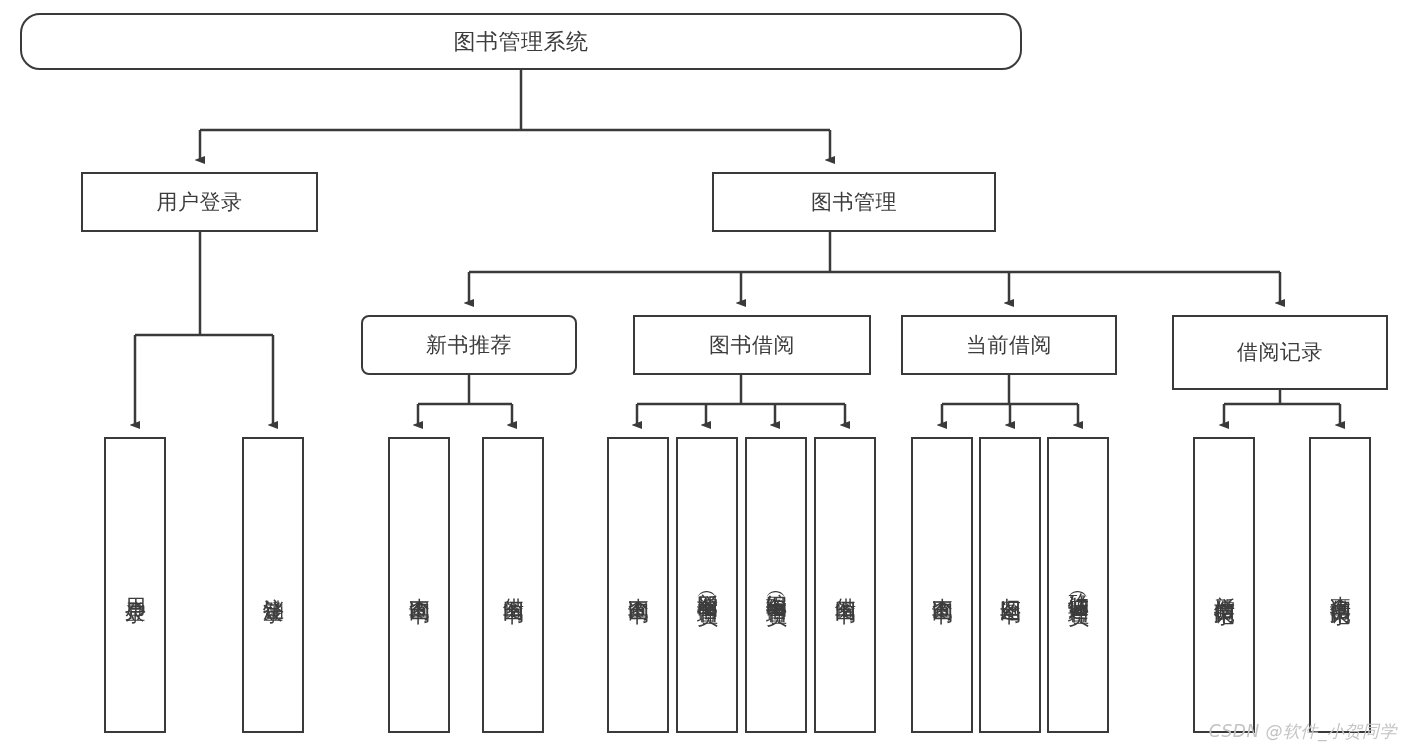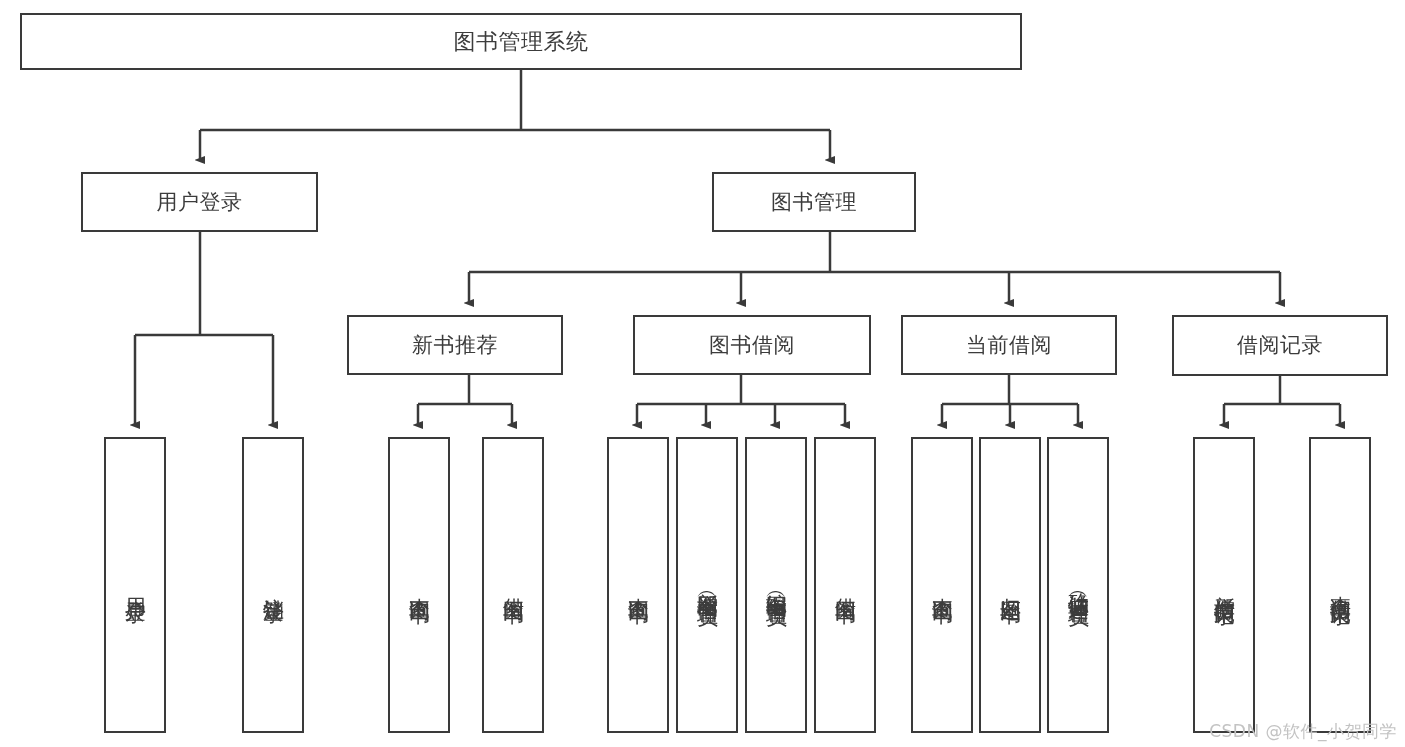--- a/index.html
+++ b/index.html
@@ -60,20 +60,21 @@
   #watermark {
     position: absolute;
     right: 8px;
     bottom: 4px;
     color: #c3c3c3;
     font-size: 17px;
     letter-spacing: 0.5px;
     z-index: 3;
     white-space: nowrap;
     user-select: none;
+    font-style: italic;
   }
 </style>
 </head>
 <body>
 
 <div id="diagram-root">
 
   <svg id="edge-layer" viewBox="0 0 1405 747" xmlns="http://www.w3.org/2000/svg">
     <defs>
       <marker id="arrowhead" markerWidth="10" markerHeight="10" refX="5" refY="5" orient="auto" markerUnits="userSpaceOnUse">
@@ -117,41 +118,41 @@
       <path d="M1010,404 L1010,425" marker-end="url(#arrowhead)"></path>
       <path d="M1078,404 L1078,425" marker-end="url(#arrowhead)"></path>
 
       <path d="M1280,375 L1280,404"></path>
       <path d="M1224,404 L1340,404"></path>
       <path d="M1224,404 L1224,425" marker-end="url(#arrowhead)"></path>
       <path d="M1340,404 L1340,425" marker-end="url(#arrowhead)"></path>
     </g>
   </svg>
 
-  <div class="node root" style="left:20px; top:13px; width:1002px; height:57px;">
+  <div class="node root" style="left:20px; top:13px; width:1002px; height:57px;border-radius:20px;">
     <span class="node-label">图书管理系统</span>
   </div>
 
   <div class="node" style="left:81px; top:172px; width:237px; height:60px;">
     <span class="node-label">用户登录</span>
   </div>
-  <div class="node" style="left:712px; top:172px; width:204px; height:60px;">
+  <div class="node" style="left:712px; top:172px; width:284px; height:60px;">
     <span class="node-label">图书管理</span>
   </div>
 
-  <div class="node" style="left:347px; top:315px; width:216px; height:60px;">
+  <div class="node" style="left:361px; top:315px; width:216px; height:60px;border-radius:8px;">
     <span class="node-label">新书推荐</span>
   </div>
   <div class="node" style="left:633px; top:315px; width:238px; height:60px;">
     <span class="node-label">图书借阅</span>
   </div>
   <div class="node" style="left:901px; top:315px; width:216px; height:60px;justify-content:center;">
     <span class="node-label">当前借阅</span>
   </div>
-  <div class="node" style="left:1172px; top:315px; width:216px; height:61px;">
+  <div class="node" style="left:1172px; top:315px; width:216px; height:75px;">
     <span class="node-label">借阅记录</span>
   </div>
 
   <div class="node leaf" style="left:104px; top:437px; width:62px; height:296px;">
     <span class="node-label">用户登录</span>
   </div>
   <div class="node leaf" style="left:242px; top:437px; width:62px; height:296px;">
     <span class="node-label">注销登录</span>
   </div>
 

